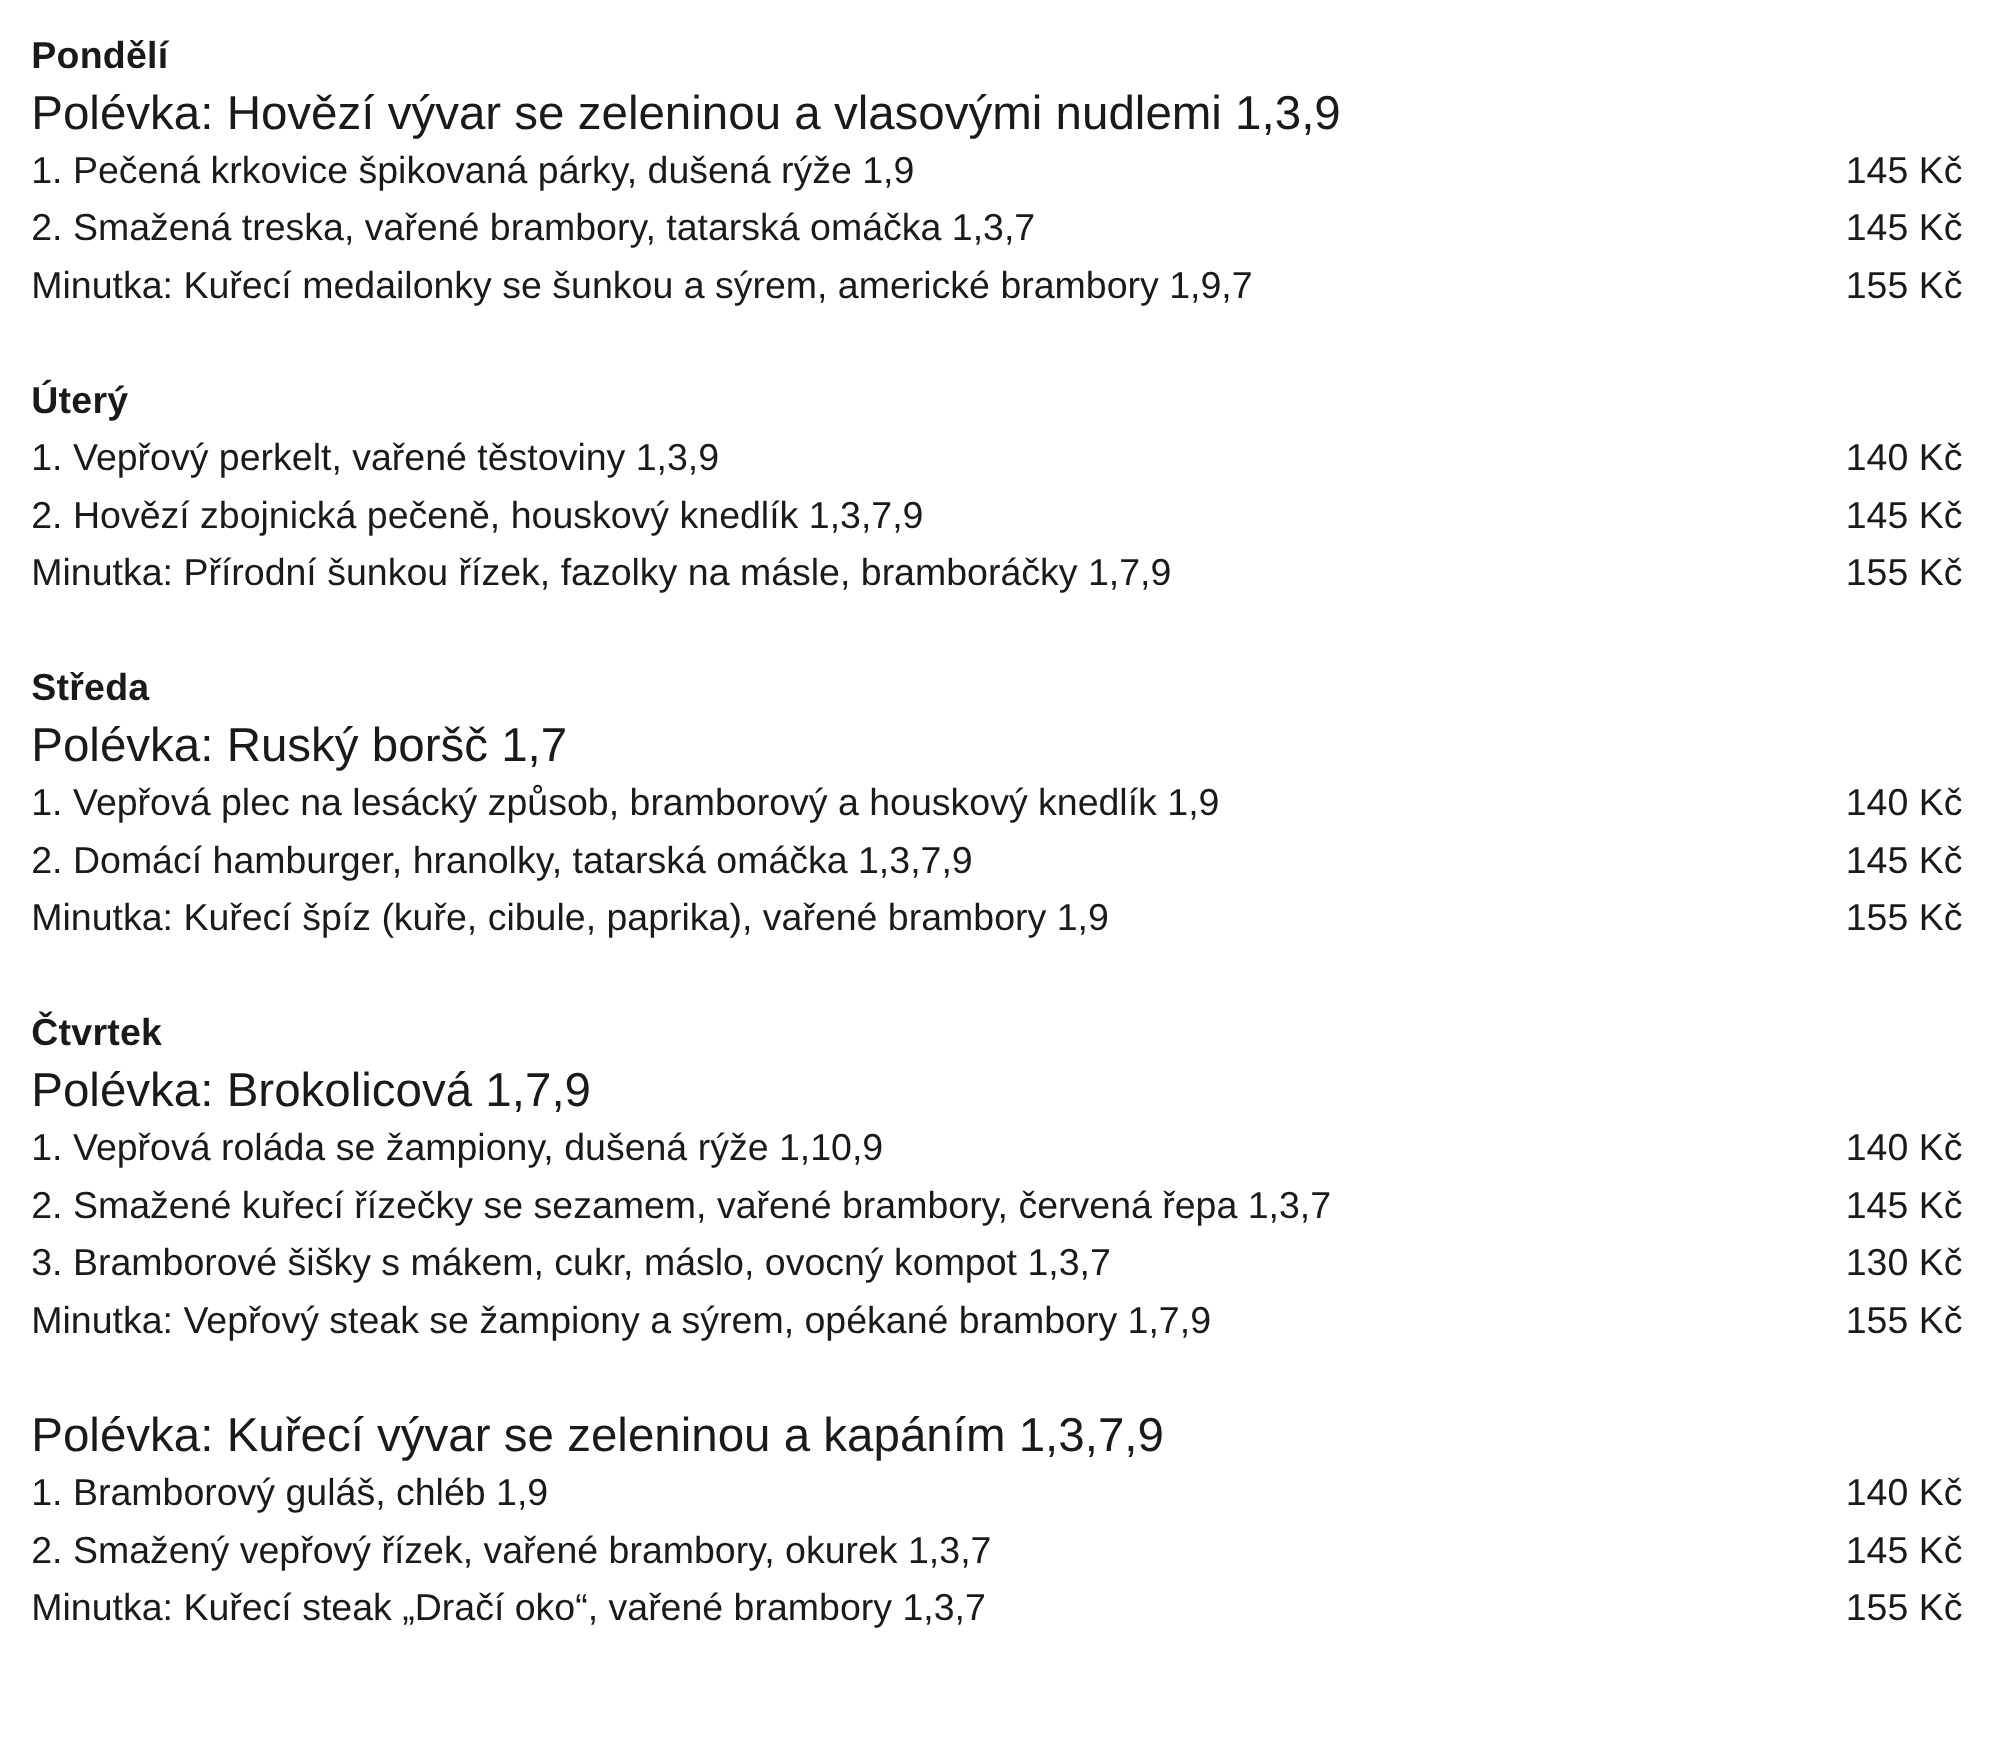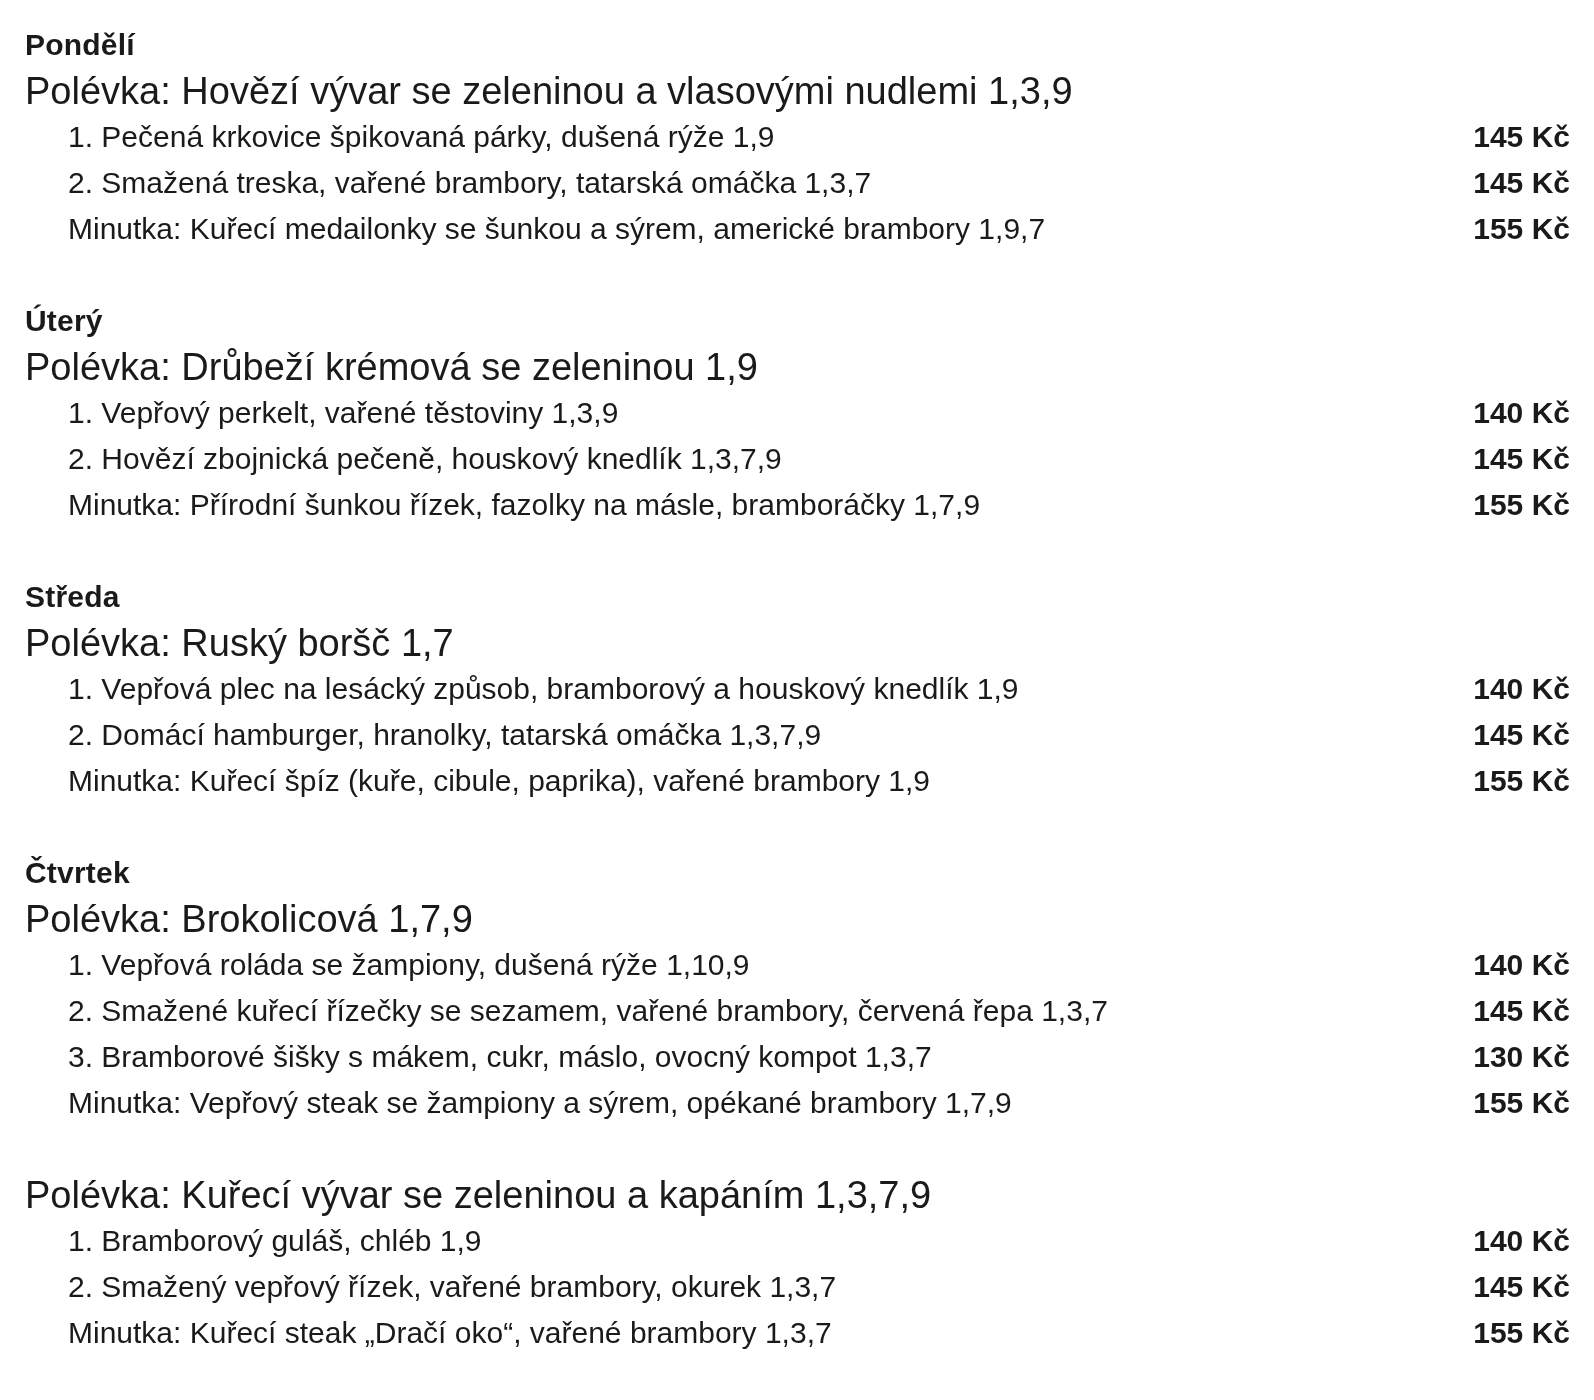--- a/index.html
+++ b/index.html
@@ -37,24 +37,23 @@
   .item-row {
     display: flex;
     justify-content: space-between;
     align-items: baseline;
     font-size: 30px;
     line-height: 46px;
   }
   .item-text {
     font-weight: 400;
     flex: 1 1 auto;
-    margin-left: 43px;
   }
   .item-price {
-    font-weight: 700;
+    font-weight: 400;
     white-space: nowrap;
     margin-left: 24px;
     flex: 0 0 auto;
     text-align: left;
   }
 </style>
 </head>
 <body>
 
 <main class="menu" id="menu-root">
@@ -74,21 +73,20 @@
 
   <div class="item-row">
     <span class="item-text">Minutka: Kuřecí medailonky se šunkou a sýrem, americké brambory 1,9,7</span>
     <span class="item-price">155 Kč</span>
   </div>
 </div>
   </section>
 
   <section class="day">
     <h2 class="day-title">Úterý</h2>
-    <p class="soup">Polévka: Drůbeží krémová se zeleninou 1,9</p>
     <div class="items">
   <div class="item-row">
     <span class="item-text">1. Vepřový perkelt, vařené těstoviny 1,3,9</span>
     <span class="item-price">140 Kč</span>
   </div>
 
   <div class="item-row">
     <span class="item-text">2. Hovězí zbojnická pečeně, houskový knedlík 1,3,7,9</span>
     <span class="item-price">145 Kč</span>
   </div>

